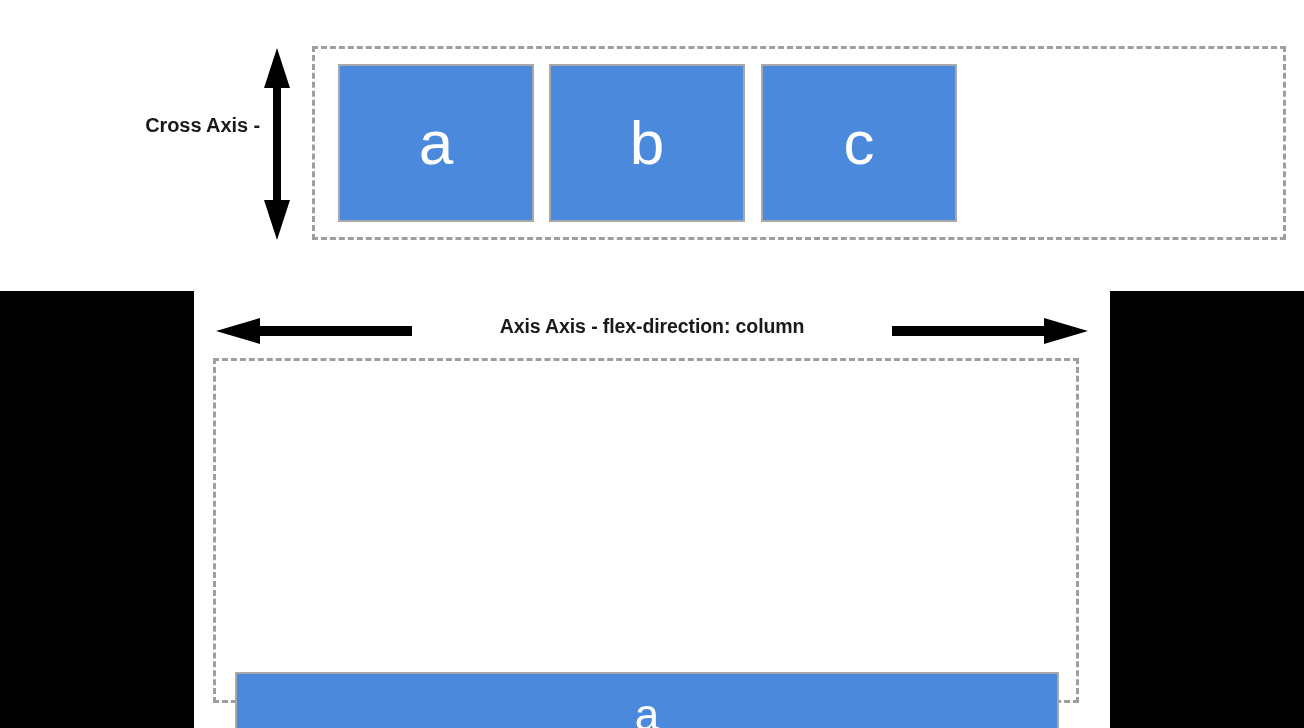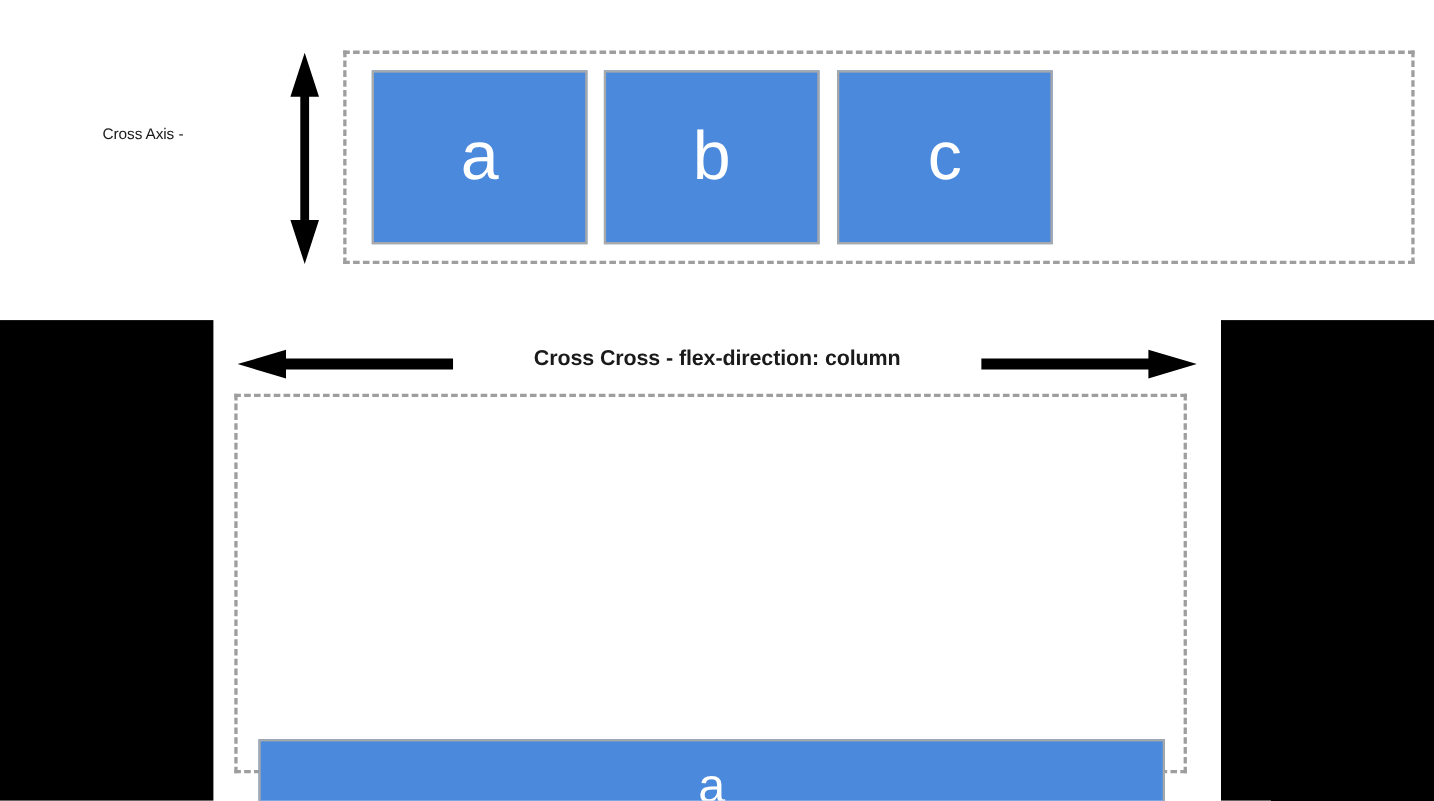--- a/index.html
+++ b/index.html
@@ -83,23 +83,23 @@
     left: 262px;
     top: 48px;
     width: 30px;
     height: 192px;
   }
   #row-axis-label {
     position: absolute;
     left: 0px;
     top: 112px;
     width: 260px;
-    text-align: center;
-    font-size: 14px;
-    font-weight: normal;
+    text-align: right;
+    font-size: 20px;
+    font-weight: bold;
     color: #1a1a1a;
     line-height: 1.32;
     letter-spacing: -0.1px;
   }
 
   
   #column-section { position: absolute; left:0; top:291px; width:1304px; height:437px; }
 
   
   #col-arrow-left {
@@ -174,21 +174,21 @@
   <div class="letterbox right"></div>
 
   <div id="column-section">
 
     <div id="col-arrow-left">
       <svg class="arrow-svg" viewBox="0 0 196 30" preserveAspectRatio="none" aria-hidden="true">
         <polygon points="0,15 44,2 44,10 196,10 196,20 44,20 44,28" fill="#000000"></polygon>
       </svg>
     </div>
 
-    <div id="col-axis-label">Cross Cross - flex-direction: column</div>
+    <div id="col-axis-label">Axis Axis - flex-direction: column</div>
 
     <div id="col-arrow-right">
       <svg class="arrow-svg" viewBox="0 0 196 30" preserveAspectRatio="none" aria-hidden="true">
         <polygon points="196,15 152,2 152,10 0,10 0,20 152,20 152,28" fill="#000000"></polygon>
       </svg>
     </div>
 
     <div class="flex-container" id="column-container"></div>
 
     <div class="item col-item" id="col-item-a">a</div>

